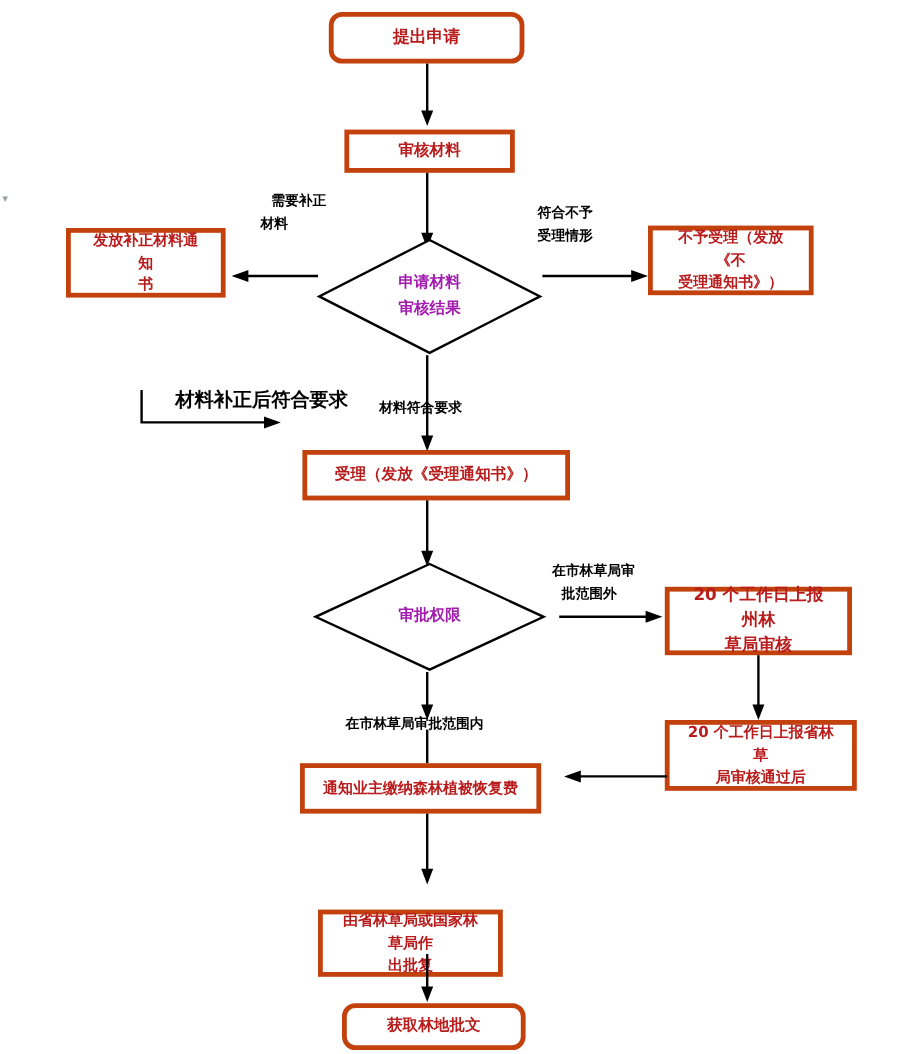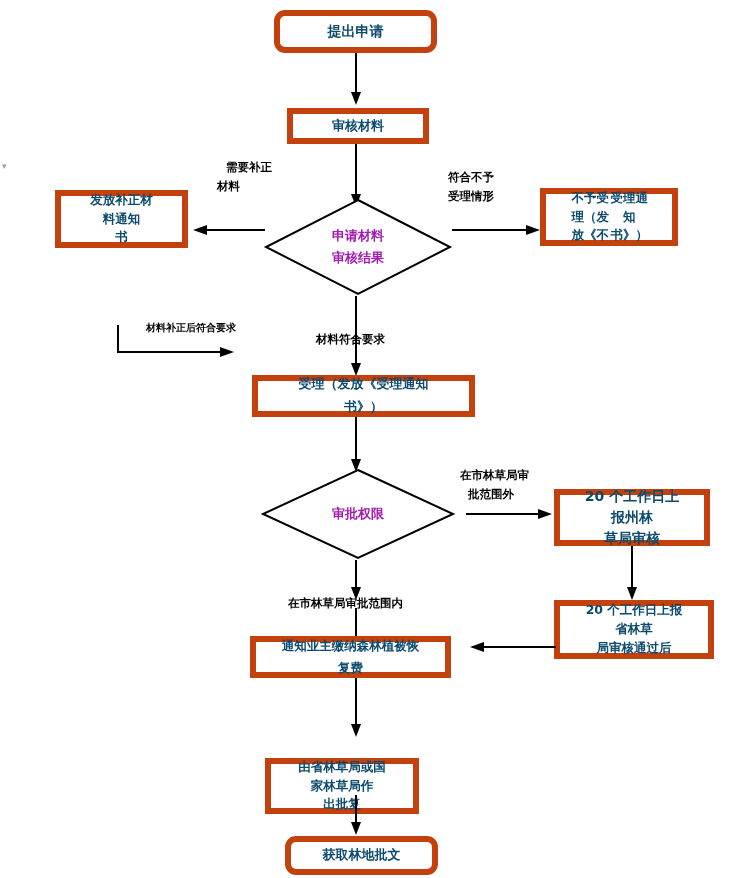--- a/index.html
+++ b/index.html
@@ -13,30 +13,30 @@
   #canvas {
     position: relative;
     width: 749px;
     height: 878px;
     background: #ffffff;
     overflow: hidden;
   }
   .node {
     position: absolute;
     box-sizing: border-box;
-    border: 6px solid #c2410c;
+    border: 4px solid #c2410c;
     background: #ffffff;
     display: flex;
     align-items: center;
     justify-content: center;
     text-align: center;
     font-weight: bold;
-    color: #0c4a6e;
+    color: #b91c1c;
     line-height: 1.75;
-    padding: 2px 24px;
+    padding: 2px 14px;
   }
   .node.rounded {
     border-radius: 11px;
   }
   .diamond {
     position: absolute;
     display: flex;
     align-items: center;
     justify-content: center;
   }
@@ -136,32 +136,32 @@
     <svg width="88" height="16" viewBox="0 0 88 16">
       <line x1="0" y1="8" x2="75" y2="8" stroke="#000" stroke-width="2"></line>
       <polygon points="88,8 74,3 74,13" fill="#000"></polygon>
     </svg>
   </div>
   <div class="elabel" style="left:448px; top:168px; width:90px; font-size:11.5px; text-align:left;">
     <div>符合不予</div>
     <div>受理情形</div>
   </div>
 
-  <div class="node" style="left:540px; top:188px; width:138px; height:58px; font-size:12.5px; line-height:1.5;">
+  <div class="node" style="left:540px; top:188px; width:138px; height:58px; font-size:12.5px; flex-direction:column; line-height:1.5;">
     <span>不予受理（发放《不</span>
     <span>受理通知书》）</span>
   </div>
 
   <div class="edge" style="left:116px; top:325px; width:118px; height:34px;">
     <svg width="118" height="34" viewBox="0 0 118 34">
       <polyline points="2,0 2,27 105,27" fill="none" stroke="#000" stroke-width="2"></polyline>
       <polygon points="118,27 104,22 104,32" fill="#000"></polygon>
     </svg>
   </div>
-  <div class="elabel" style="left:146px; top:320px; font-size:10px;">
+  <div class="elabel" style="left:146px; top:320px; font-size:16px;">
     <div>材料补正后符合要求</div>
   </div>
 
   <div class="edge" style="left:348px; top:296px; width:16px; height:80px;">
     <svg width="16" height="80" viewBox="0 0 16 80">
       <line x1="8" y1="0" x2="8" y2="70" stroke="#000" stroke-width="2"></line>
       <polygon points="8,80 3,67 13,67" fill="#000"></polygon>
     </svg>
   </div>
   <div class="elabel" style="left:316px; top:330px; font-size:11.5px;">

